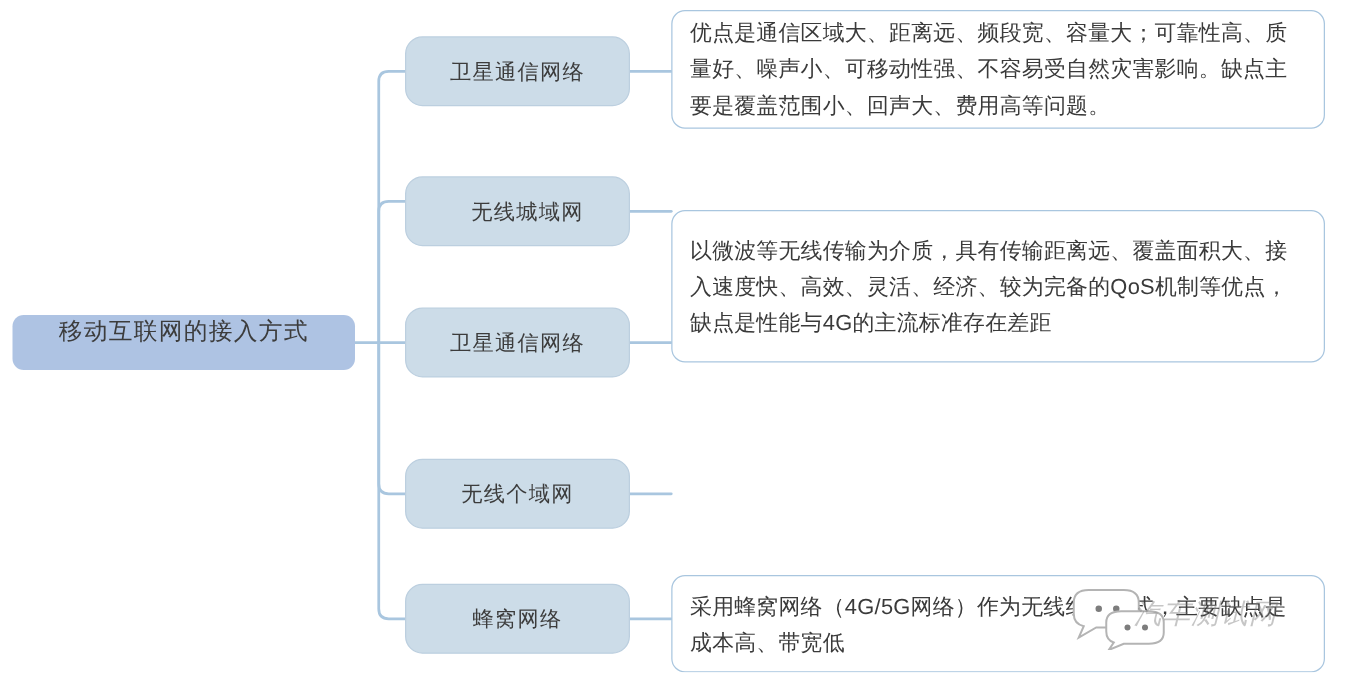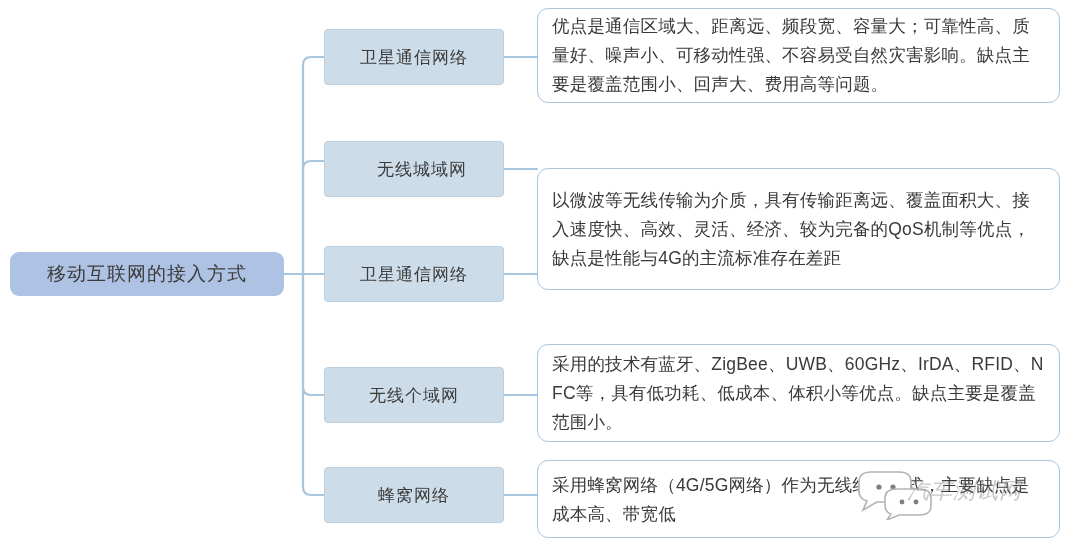--- a/index.html
+++ b/index.html
@@ -29,40 +29,39 @@
   
   .root-node {
     position: absolute;
     left: 10px;
     top: 252px;
     width: 274px;
     height: 44px;
     background: #aec3e3;
     border-radius: 9px;
     display: flex;
-    align-items: center;
     justify-content: center;
     box-sizing: border-box;
   }
   .root-node .label {
     font-size: 19px;
     color: #3c3c3c;
     letter-spacing: 1px;
     white-space: nowrap;
   }
 
   
   .branch-node {
     position: absolute;
     left: 324px;
     width: 180px;
     height: 56px;
     background: #ccdce8;
     border: 1px solid #bccfdf;
-    border-radius: 4px;
+    border-radius: 14px;
     display: flex;
     align-items: center;
     justify-content: center;
     box-sizing: border-box;
   }
   .branch-node .label {
     font-size: 17px;
     color: #3c3c3c;
     letter-spacing: 1px;
     white-space: nowrap;
@@ -160,23 +159,20 @@
 
   <div class="desc-box" style="top:8px; height:95px;">
     <span class="text">优点是通信区域大、距离远、频段宽、容量大；可靠性高、质量好、噪声小、可移动性强、不容易受自然灾害影响。缺点主要是覆盖范围小、回声大、费用高等问题。</span>
   </div>
 
   <div class="desc-box" style="top:127px; height:122px;margin-top:41px;">
     <span class="text">以微波等无线传输为介质，具有传输距离远、覆盖面积大、接入速度快、高效、灵活、经济、较为完备的QoS机制等优点，缺点是性能与4G的主流标准存在差距</span>
   </div>
 
 
-  <div class="desc-box" style="top:344px; height:98px;">
-    <span class="text">采用的技术有蓝牙、ZigBee、UWB、60GHz、IrDA、RFID、NFC等，具有低功耗、低成本、体积小等优点。缺点主要是覆盖范围小。</span>
-  </div>
 
   <div class="desc-box" style="top:460px; height:78px; align-items:flex-start; padding-top:10px;">
     <span class="text">采用蜂窝网络（4G/5G网络）作为无线组网方式，主要缺点是成本高、带宽低</span>
   </div>
 
   <div class="watermark">
     <svg class="wm-logo" width="90" height="52" viewBox="0 0 90 52" xmlns="http://www.w3.org/2000/svg">
       <g fill="#ffffff" stroke="#b4b4b4" stroke-width="1.6">
         <path d="M4,14 Q4,4 16,4 L44,4 Q56,4 56,14 L56,24 Q56,34 44,34 L22,34 L8,42 L12,33 Q4,31 4,23 Z"></path>
         <circle cx="24" cy="19" r="2.6" fill="#7d7d7d" stroke="none"></circle>

